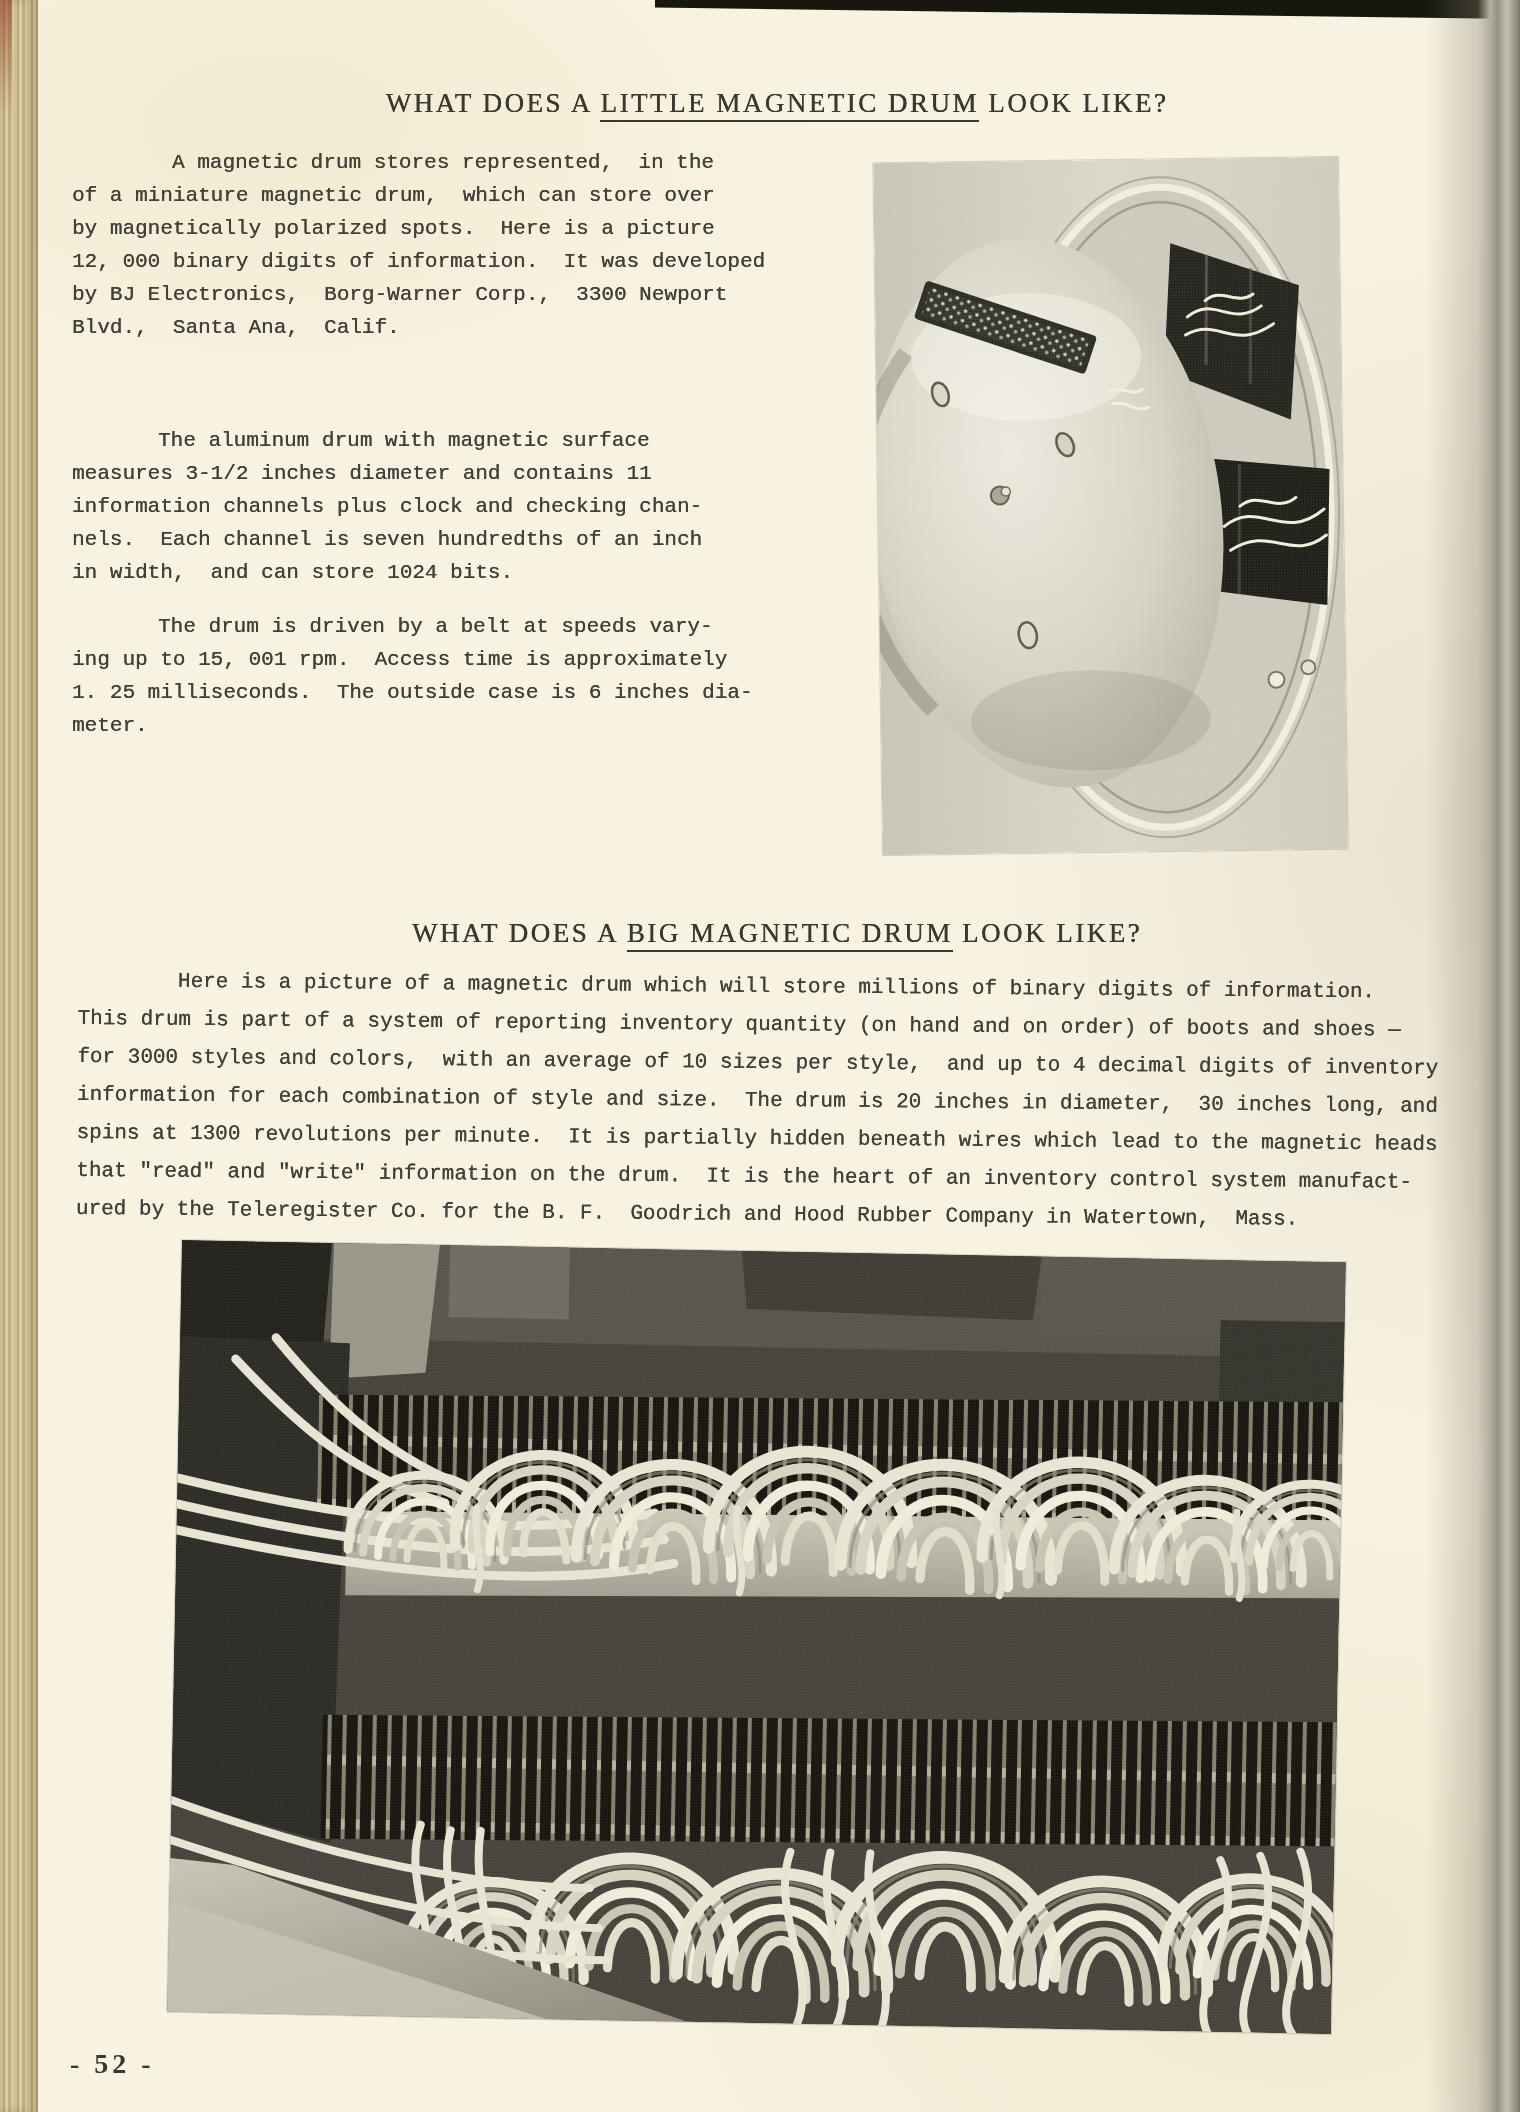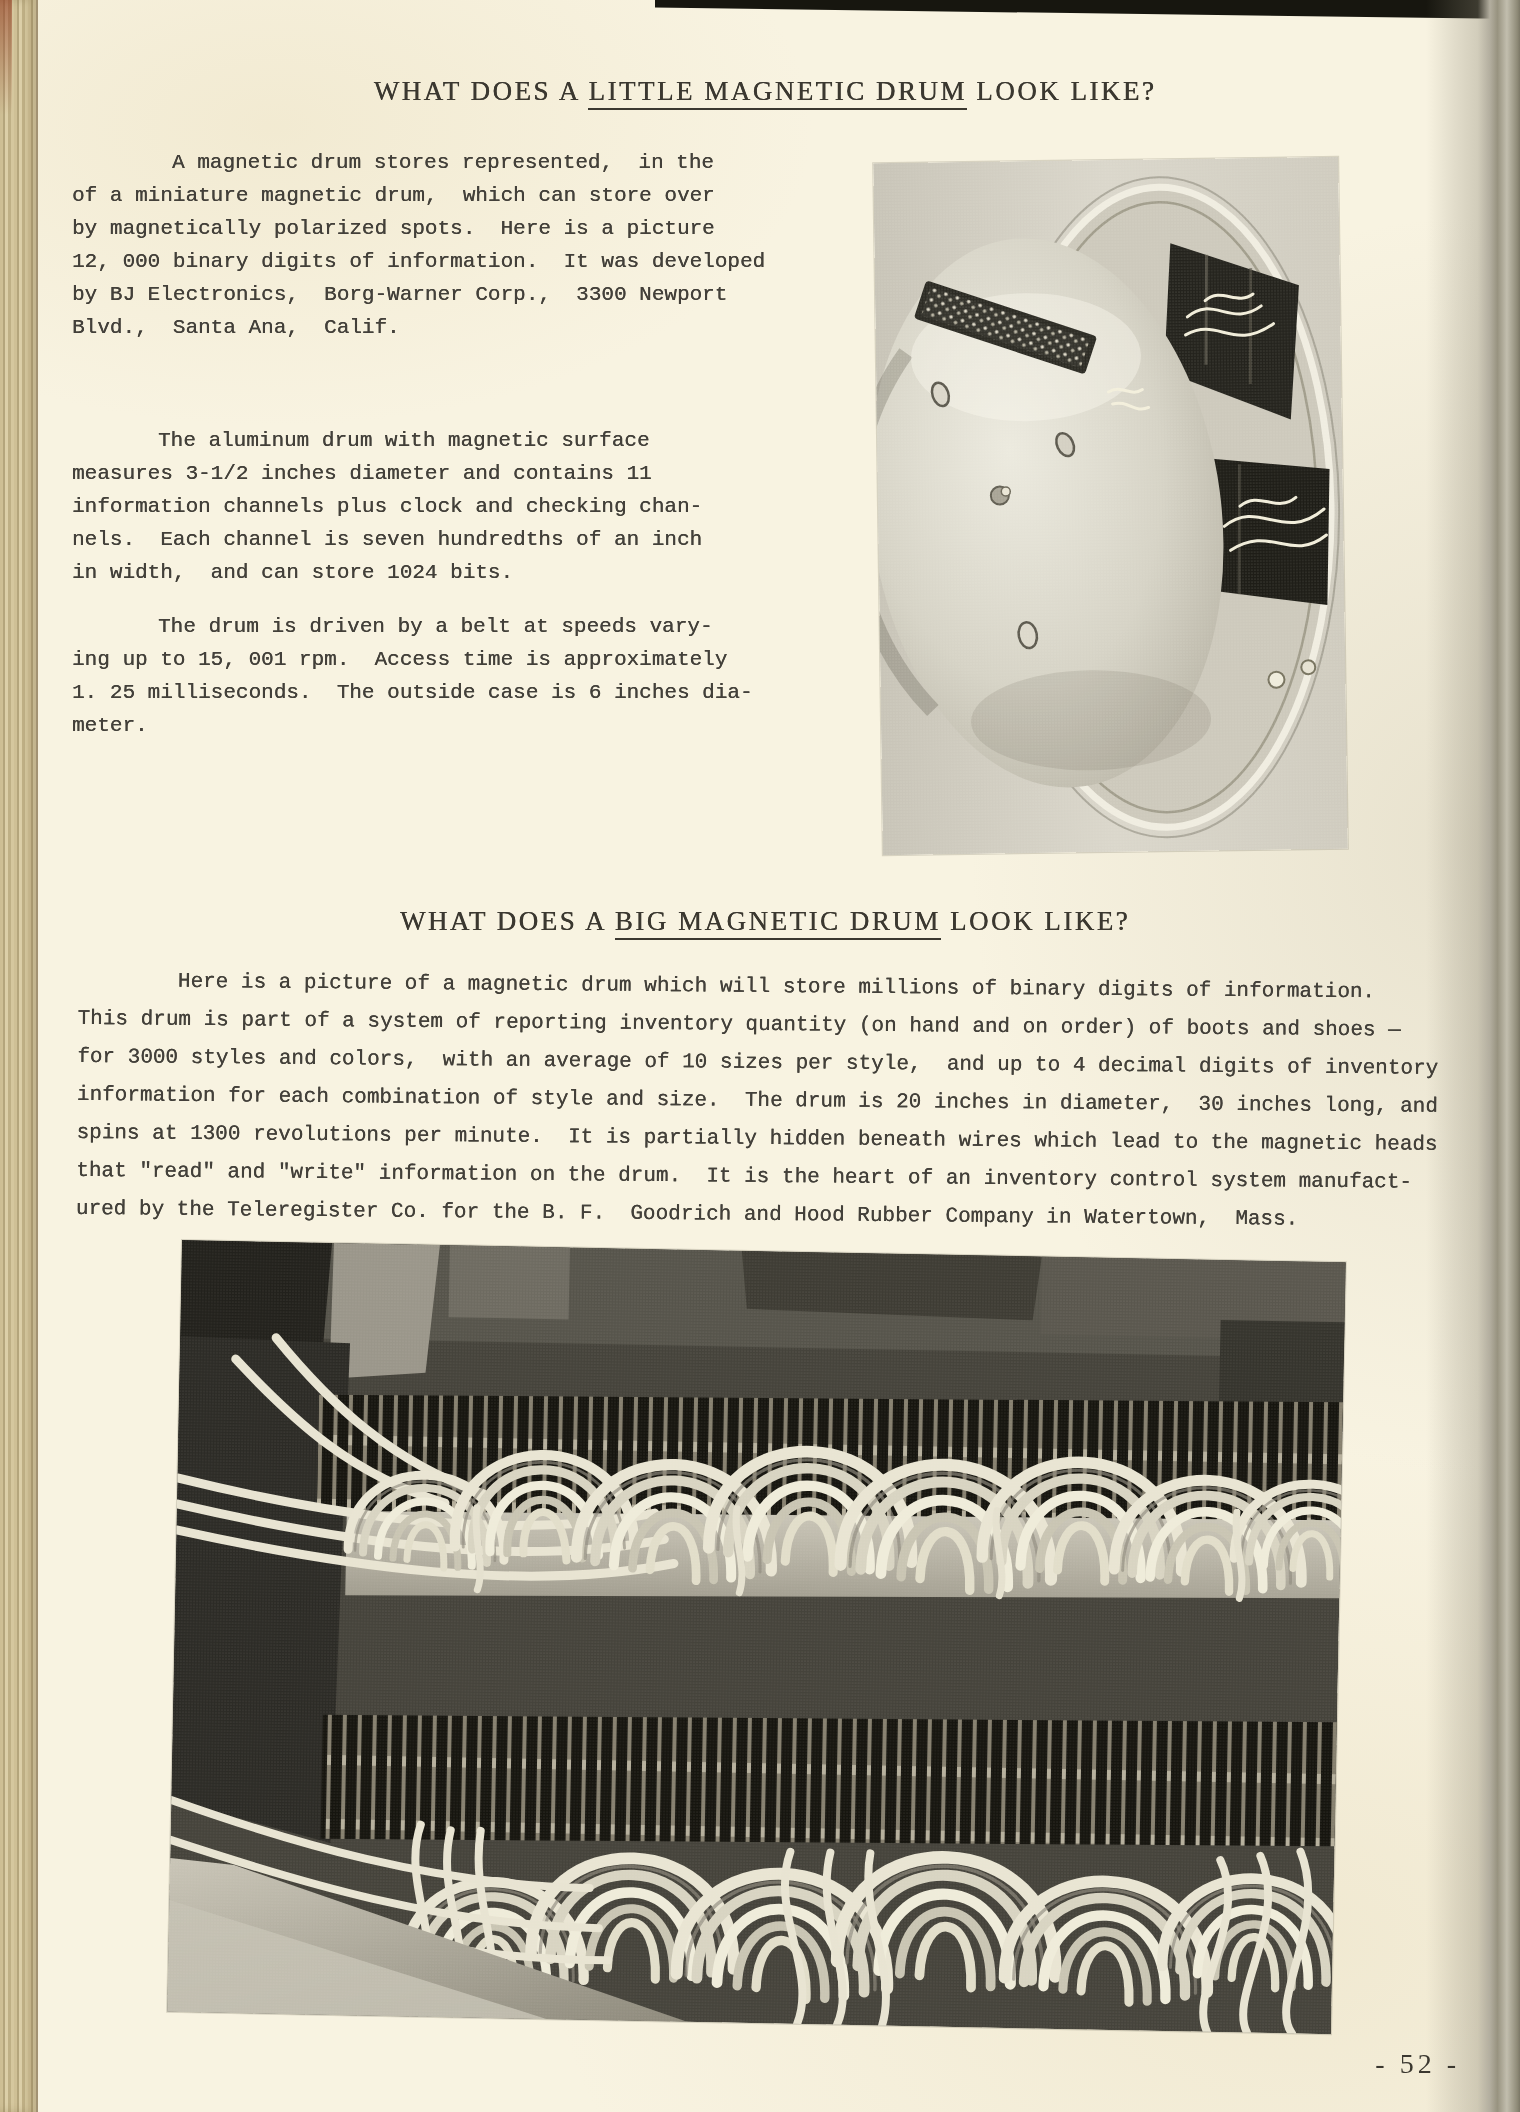--- a/index.html
+++ b/index.html
@@ -27,42 +27,42 @@
     position:absolute;left:655px;top:0;width:865px;height:19px;background:#17160f;
     clip-path:polygon(0 0,100% 0,100% 100%,0 40%);
   }
   .right-edge{
     position:absolute;right:0;top:0;width:94px;height:100%;
     background:linear-gradient(90deg,
       rgba(136,131,113,0) 0, rgba(136,131,113,.20) 30%, rgba(136,131,113,.34) 55%,
       #b3ae9f 68%, #989380 76%, #c2beae 86%, #8f8b78 97%, #7b7766 100%);
   }
   .heading{
-    position:absolute;left:70px;width:1390px;margin:0;text-align:center;
+    position:absolute;left:70px;width:1390px;margin:12px;text-align:center;
     font-family:"Liberation Serif", serif;font-weight:400;font-size:27px;color:#3b3830;
     letter-spacing:2.5px;white-space:pre;text-shadow:.3px 0 0 currentColor;
   }
   .h1{top:76px;} .h2{top:906px;}
   .undl{border-bottom:2.5px solid #3b3830;padding-bottom:2px;}
   .para{position:absolute;font-size:21px;line-height:33px;}
   .line{white-space:pre;text-shadow:.25px 0 0 currentColor;}
   .ind1{padding-left:100px;}
   .ind2{padding-left:86px;}
   .indbig{padding-left:100px;}
   .p1{left:72px;top:146px;width:720px;}
   .p2{left:72px;top:424px;width:720px;}
   .p3{left:72px;top:610px;width:720px;}
   .pbig{left:78px;top:962px;width:1390px;line-height:38px;transform:rotate(.5deg);transform-origin:left top;}
   figure.photo{position:absolute;margin:0;box-shadow:0 0 0 1px rgba(120,115,100,.25);}
   .photo svg{display:block;width:100%;height:100%;}
   .photo-drum{left:878px;top:160px;width:465px;height:692px;transform:rotate(-.8deg);transform-origin:center;}
   .photo-wires{left:182px;top:1240px;width:1164px;height:772px;transform:rotate(1.1deg);transform-origin:left top;}
   .pagenum{
-    position:absolute;left:70px;top:2048px;width:1390px;text-align:right;
-    font-family:"Liberation Serif", serif;font-size:28px;font-weight:400;letter-spacing:4px;
+    position:absolute;left:70px;top:2048px;width:1390px;text-align:left;
+    font-family:"Liberation Serif", serif;font-size:28px;font-weight:700;letter-spacing:4px;
     color:#3b3830;white-space:pre;
   }
 </style>
 </head>
 <body>
 
 <div class="page">
 
   <div class="left-edge"></div>
   <div class="left-stain"></div>

